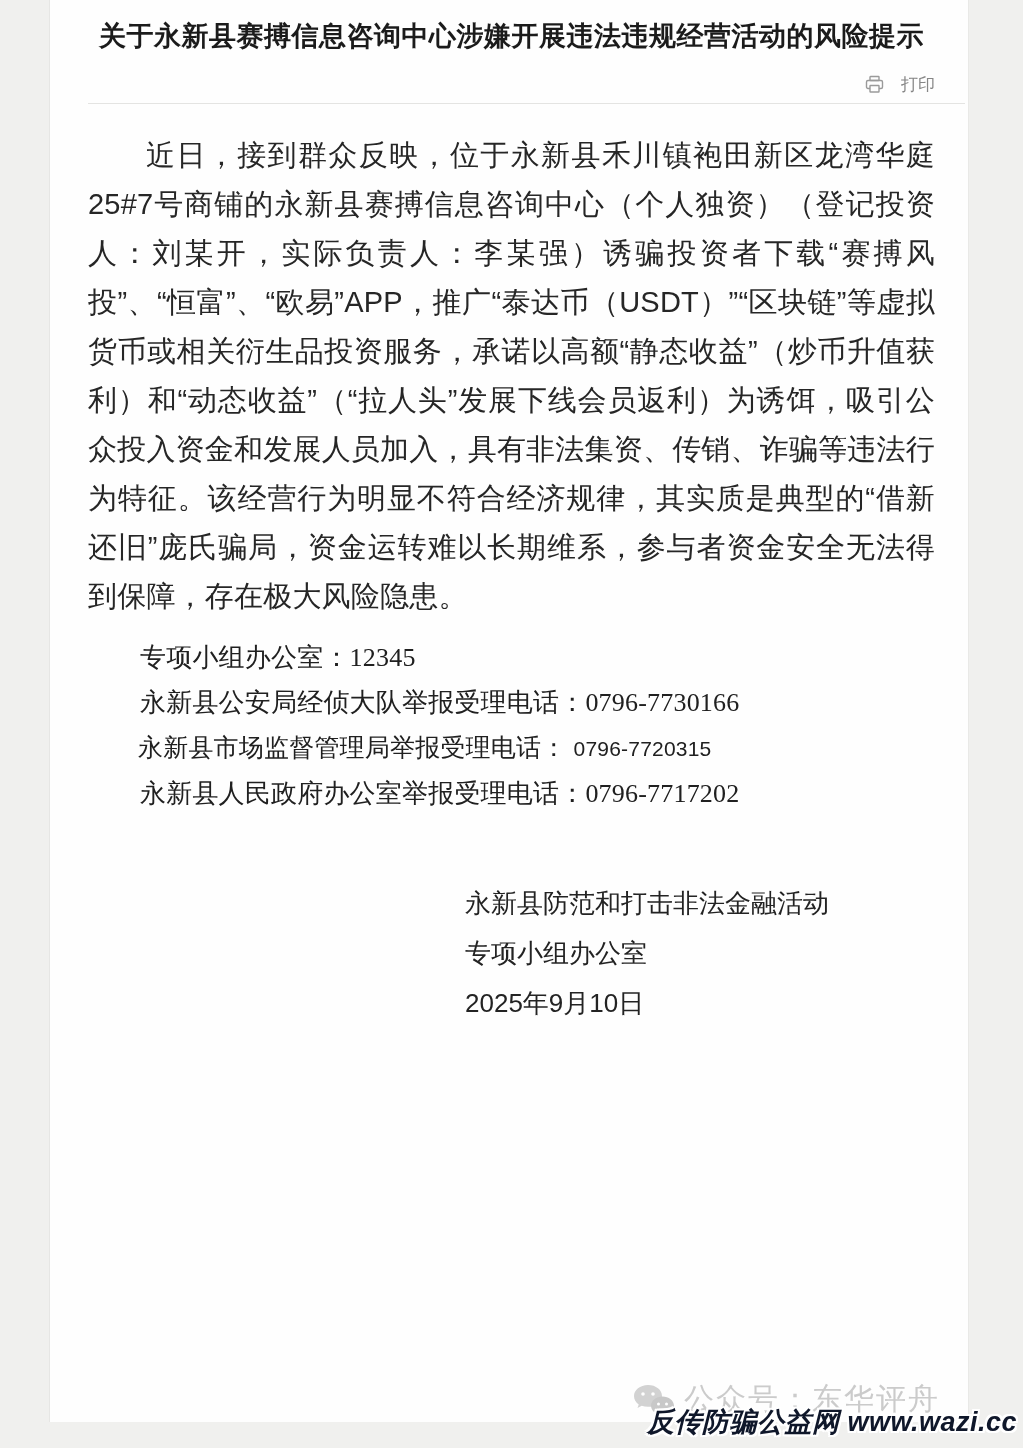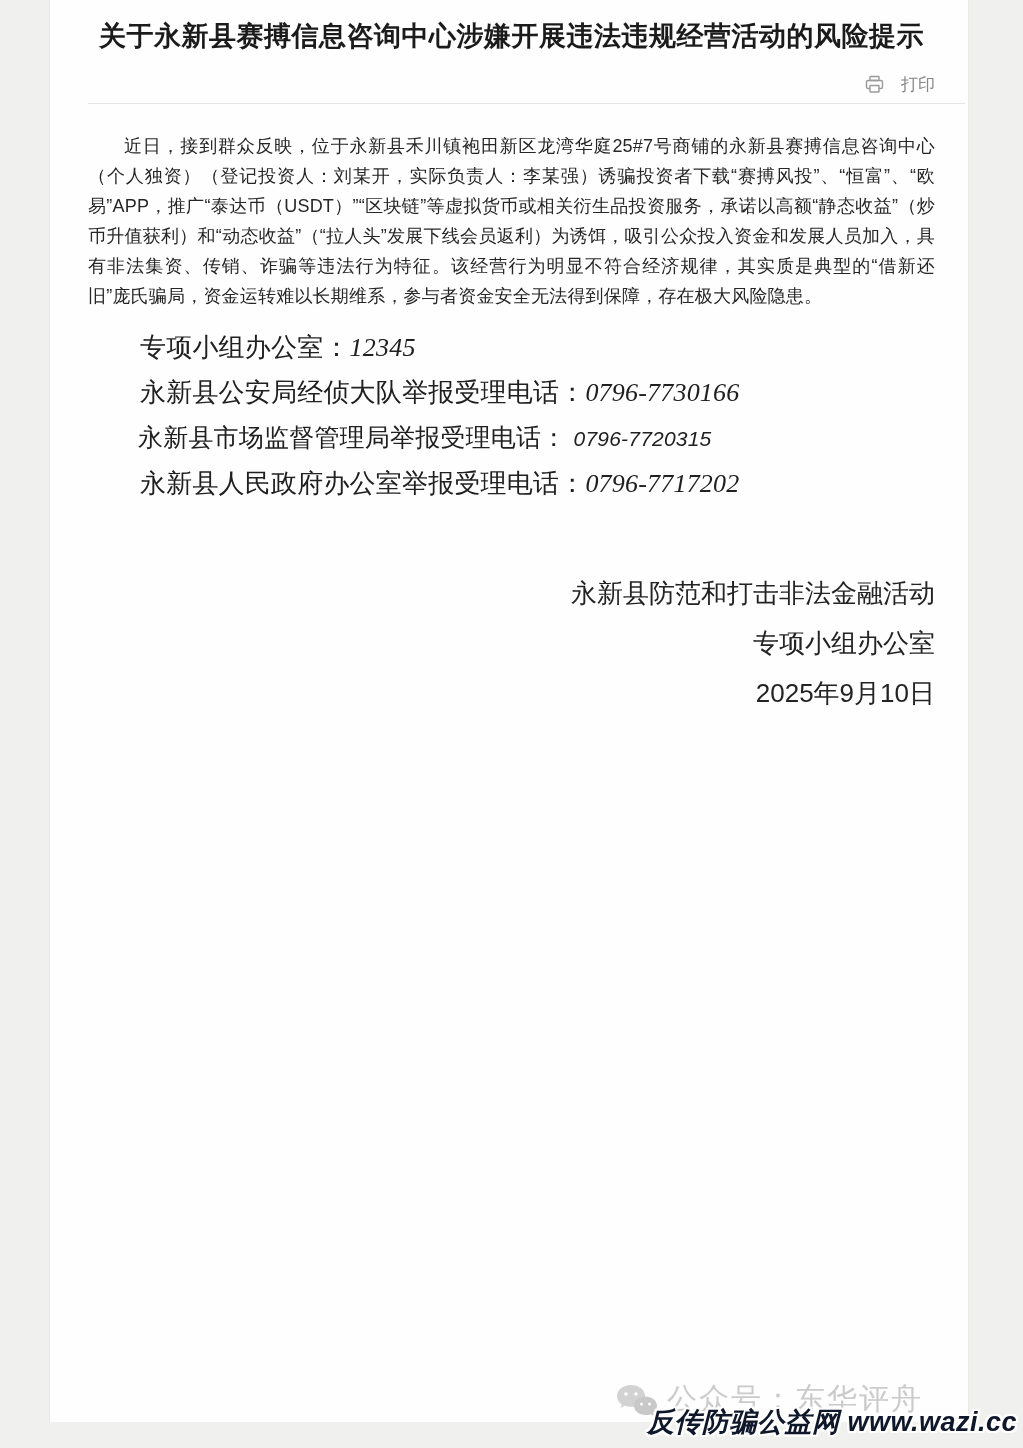--- a/index.html
+++ b/index.html
@@ -44,57 +44,57 @@
   }
   .divider {
     border-bottom: 1px solid #e4e4e2;
     margin-top: 9px;
     margin-right: -30px;
   }
 
   .body-text { margin-top: 27px; }
   .para {
     margin: 0;
-    font-size: 18px;
-    line-height: 30px;
+    font-size: 29px;
+    line-height: 49px;
     color: #262626;
     text-align: justify;
     text-indent: 2em;
     letter-spacing: 0.2px;
   }
   .para + .para { margin-top: 10px; }
 
   .hotlines { margin-top: 14px; }
   .hotline {
     font-size: 26px;
     line-height: 44px;
     color: #202020;
     padding-left: 2em;
     letter-spacing: 0.2px;
   }
-  .hotline .num { font-family: "Liberation Serif", serif; font-style: italic; }
+  .hotline .num { font-family: "Liberation Serif", serif; }
   .hotline.small .num {
     font-family: "Liberation Sans", sans-serif;
     font-size: 21px;
   }
   .hotline.small { font-size: 25px; }
 
   .signature {
     margin-top: 62px;
     margin-left: auto;
     width: 470px;
-    text-align: right;
+    text-align: left;
     font-size: 26px;
     color: #232323;
   }
   .signature .sig-line { line-height: 50px; }
 
   .wm-wechat {
     position: absolute;
-    right: 100px; top: 1379px;
+    right: 83px; top: 1379px;
     display: flex; align-items: center; gap: 10px;
     color: #cbcbcb;
     font-size: 30px;
     letter-spacing: 2px;
     white-space: nowrap;
   }
   .wm-site {
     position: absolute;
     right: 6px; top: 1404px;
     font-size: 27px;

